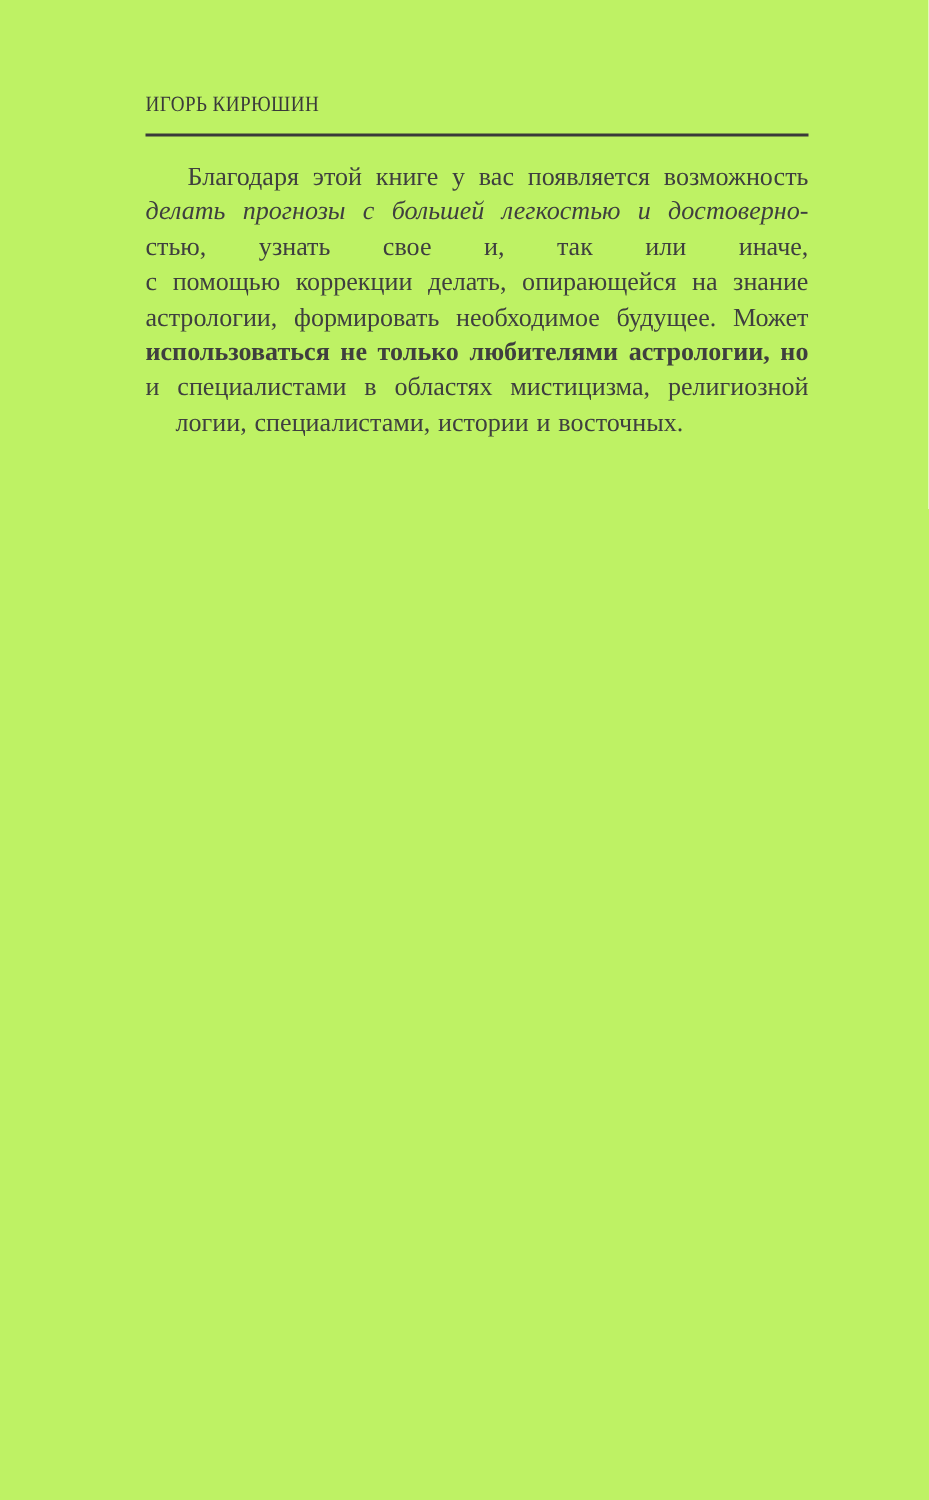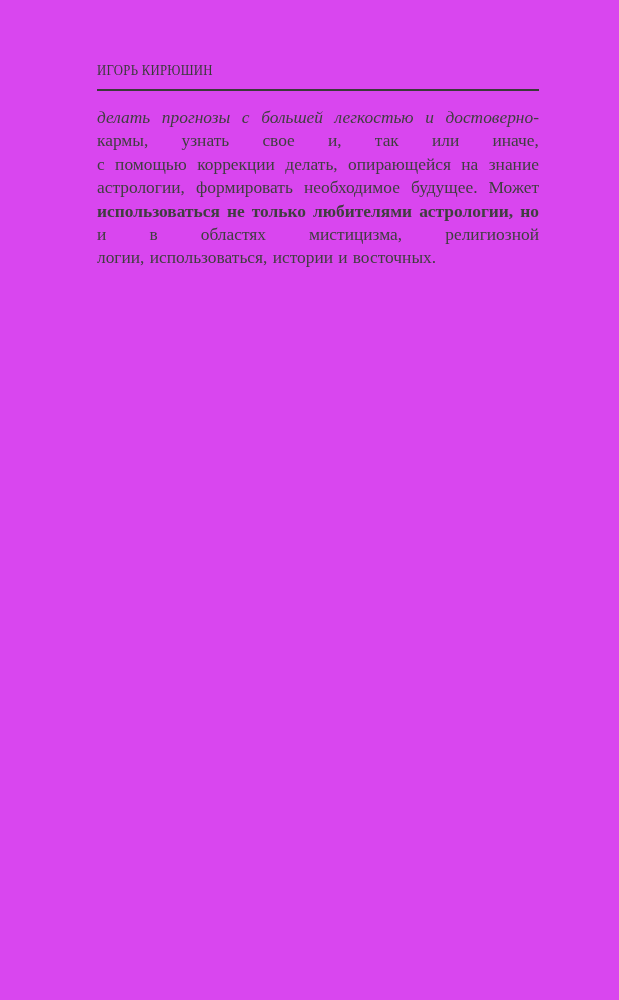--- a/index.html
+++ b/index.html
@@ -13,21 +13,21 @@
     height: 1000px;
     position: relative;
     font-family: "Liberation Serif", "DejaVu Serif", serif;
     -webkit-font-smoothing: antialiased;
     overflow: hidden;
   }
 
   .page {
     position: absolute;
     inset: 0;
-    background: #d946ef;
+    background: #bef264;
   }
 
   
   .running-head {
     position: absolute;
     left: 97px;
     top: 61px;
     width: 442px;
   }
   .running-head-title {
@@ -93,22 +93,23 @@
 <div class="page">
 
   <div class="running-head">
     <div class="running-head-title" style="color: rgb(58, 58, 58);">ИГОРЬ КИРЮШИН</div>
   </div>
 
   <div class="head-rule" style="background: rgb(58, 58, 58);"></div>
 
   <div class="text-block">
 
+  <div class="line justify indent" style="color: rgb(63, 63, 63);"><span class="w">Благодаря</span><span class="w">этой</span><span class="w">книге</span><span class="w">у</span><span class="w">вас</span><span class="w">появляется</span><span class="w">возможность</span></div>
       <div class="line justify" style="color: rgb(63, 63, 63); font-style: italic;"><span class="w">делать</span><span class="w">прогнозы</span><span class="w">с</span><span class="w">большей</span><span class="w">легкостью</span><span class="w">и</span><span class="w">достоверно-</span></div>
-      <div class="line justify" style="color: rgb(63, 63, 63);"><span class="w">кармы,</span><span class="w">узнать</span><span class="w">свое</span><span class="w">и,</span><span class="w">так</span><span class="w">или</span><span class="w">иначе,</span></div>
+      <div class="line justify" style="color: rgb(63, 63, 63);"><span class="w">стью,</span><span class="w">узнать</span><span class="w">свое</span><span class="w">и,</span><span class="w">так</span><span class="w">или</span><span class="w">иначе,</span></div>
       <div class="line justify" style="color: rgb(63, 63, 63);"><span class="w">с</span><span class="w">помощью</span><span class="w">коррекции</span><span class="w">делать,</span><span class="w">опирающейся</span><span class="w">на</span><span class="w">знание</span></div>
       <div class="line justify" style="color: rgb(63, 63, 63);"><span class="w">астрологии,</span><span class="w">формировать</span><span class="w">необходимое</span><span class="w">будущее.</span><span class="w">Может</span></div>
       <div class="line justify" style="color: rgb(63, 63, 63); font-weight: bold;"><span class="w">использоваться</span><span class="w">не</span><span class="w">только</span><span class="w">любителями</span><span class="w">астрологии,</span><span class="w">но</span></div>
-      <div class="line justify" style="color: rgb(63, 63, 63);"><span class="w">и</span><span class="w">в</span><span class="w">областях</span><span class="w">мистицизма,</span><span class="w">религиозной</span></div>
-      <div class="line justify last" style="color: rgb(63, 63, 63);"><span class="w">логии,</span><span class="w">использоваться,</span><span class="w">истории</span><span class="w">и</span><span class="w">восточных.</span></div>
+      <div class="line justify" style="color: rgb(63, 63, 63);"><span class="w">и</span><span class="w">специалистами</span><span class="w">в</span><span class="w">областях</span><span class="w">мистицизма,</span><span class="w">религиозной</span></div>
+      <div class="line justify last" style="color: rgb(63, 63, 63); margin-left: 20px;"><span class="w">логии,</span><span class="w">специалистами,</span><span class="w">истории</span><span class="w">и</span><span class="w">восточных.</span></div>
     </div>
 
 </div>
 
 </body></html>

